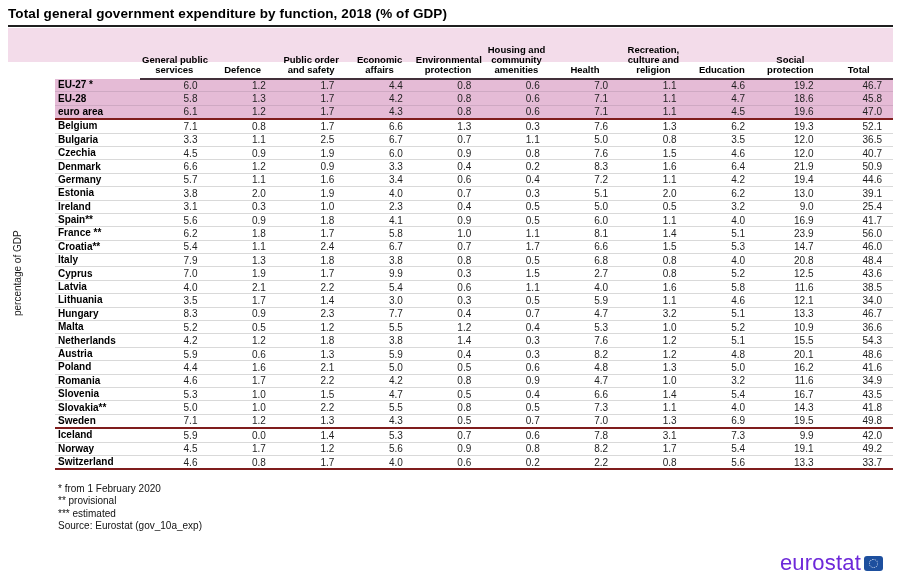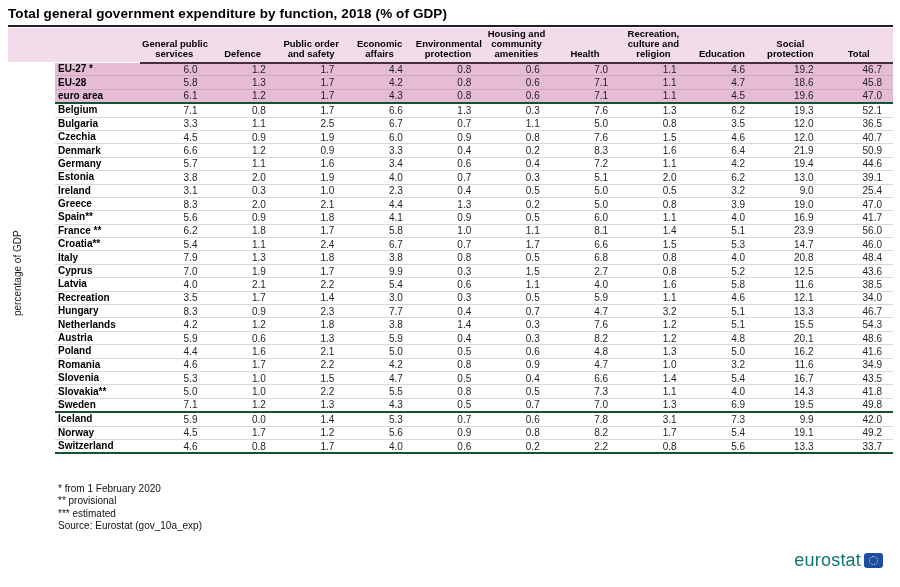--- a/index.html
+++ b/index.html
@@ -17,38 +17,38 @@
     position:absolute; left:12px; top:316px; font-size:10px; color:#1a1a1a;
     transform:rotate(-90deg); transform-origin:0 0; white-space:nowrap;
   }
   table.data {
     position:absolute; left:55px; top:28px; width:838px;
     border-collapse:collapse; table-layout:fixed;
   }
   table.data col.c-label { width:85px; }
   thead th {
     vertical-align:bottom; font-size:9.5px; font-weight:bold; text-align:center;
-    padding:0 2px 3px 2px; height:31px; line-height:10px; white-space:pre;
+    padding:16px 2px 3px 2px; height:31px; line-height:10px; white-space:pre;
     border-bottom:2px solid #43303a; overflow:visible;
   }
   thead th.corner { border-bottom:none; }
   tbody td {
     font-size:10px; line-height:11px; height:11.4px; padding:0 11px 0 0;
     text-align:right; border-bottom:1px solid #d9d9d9; color:#1f1f1f; overflow:hidden;
   }
   tbody td.label {
     text-align:left; font-weight:bold; color:#000; padding:0 0 1px 3px; white-space:nowrap;
   }
   tr.hl td { background:#e5bbd6; border-bottom-color:#cfa9c3; }
-  tr.group-end td { border-bottom:2px solid #14532d; }
+  tr.group-end td { border-bottom:2px solid #7f1d1d; }
   .notes {
     position:absolute; left:58px; top:483px; font-size:10px; line-height:12.4px; color:#111;
   }
   .logo { position:absolute; right:17px; top:550px; display:flex; align-items:center; }
-  .logo-text { font-size:18px; color:#0f766e; letter-spacing:0.2px; }
+  .logo-text { font-size:22px; color:#6d28d9; letter-spacing:0.2px; }
   .logo-flag {
     display:inline-block; width:19px; height:15px; background:#1d4f9e;
     border-radius:3px; margin-left:3px; position:relative;
   }
   .logo-flag::after {
     content:""; position:absolute; left:50%; top:50%; width:7px; height:7px;
     margin:-4.5px 0 0 -4.5px; border:1.5px dotted #cdd9ee; border-radius:50%;
   }
 </style>
 </head>
@@ -235,34 +235,20 @@
         <td>2.3</td>
         <td>0.4</td>
         <td>0.5</td>
         <td>5.0</td>
         <td>0.5</td>
         <td>3.2</td>
         <td>9.0</td>
         <td>25.4</td>
       </tr>
       <tr>
-        <td class="label">Greece</td>
-        <td>8.3</td>
-        <td>2.0</td>
-        <td>2.1</td>
-        <td>4.4</td>
-        <td>1.3</td>
-        <td>0.2</td>
-        <td>5.0</td>
-        <td>0.8</td>
-        <td>3.9</td>
-        <td>19.0</td>
-        <td>47.0</td>
-      </tr>
-      <tr>
         <td class="label">Spain**</td>
         <td>5.6</td>
         <td>0.9</td>
         <td>1.8</td>
         <td>4.1</td>
         <td>0.9</td>
         <td>0.5</td>
         <td>6.0</td>
         <td>1.1</td>
         <td>4.0</td>
@@ -333,21 +319,21 @@
         <td>5.4</td>
         <td>0.6</td>
         <td>1.1</td>
         <td>4.0</td>
         <td>1.6</td>
         <td>5.8</td>
         <td>11.6</td>
         <td>38.5</td>
       </tr>
       <tr>
-        <td class="label">Recreation</td>
+        <td class="label">Lithuania</td>
         <td>3.5</td>
         <td>1.7</td>
         <td>1.4</td>
         <td>3.0</td>
         <td>0.3</td>
         <td>0.5</td>
         <td>5.9</td>
         <td>1.1</td>
         <td>4.6</td>
         <td>12.1</td>
@@ -359,20 +345,34 @@
         <td>0.9</td>
         <td>2.3</td>
         <td>7.7</td>
         <td>0.4</td>
         <td>0.7</td>
         <td>4.7</td>
         <td>3.2</td>
         <td>5.1</td>
         <td>13.3</td>
         <td>46.7</td>
+      </tr>
+      <tr>
+        <td class="label">Malta</td>
+        <td>5.2</td>
+        <td>0.5</td>
+        <td>1.2</td>
+        <td>5.5</td>
+        <td>1.2</td>
+        <td>0.4</td>
+        <td>5.3</td>
+        <td>1.0</td>
+        <td>5.2</td>
+        <td>10.9</td>
+        <td>36.6</td>
       </tr>
       <tr>
         <td class="label">Netherlands</td>
         <td>4.2</td>
         <td>1.2</td>
         <td>1.8</td>
         <td>3.8</td>
         <td>1.4</td>
         <td>0.3</td>
         <td>7.6</td>

